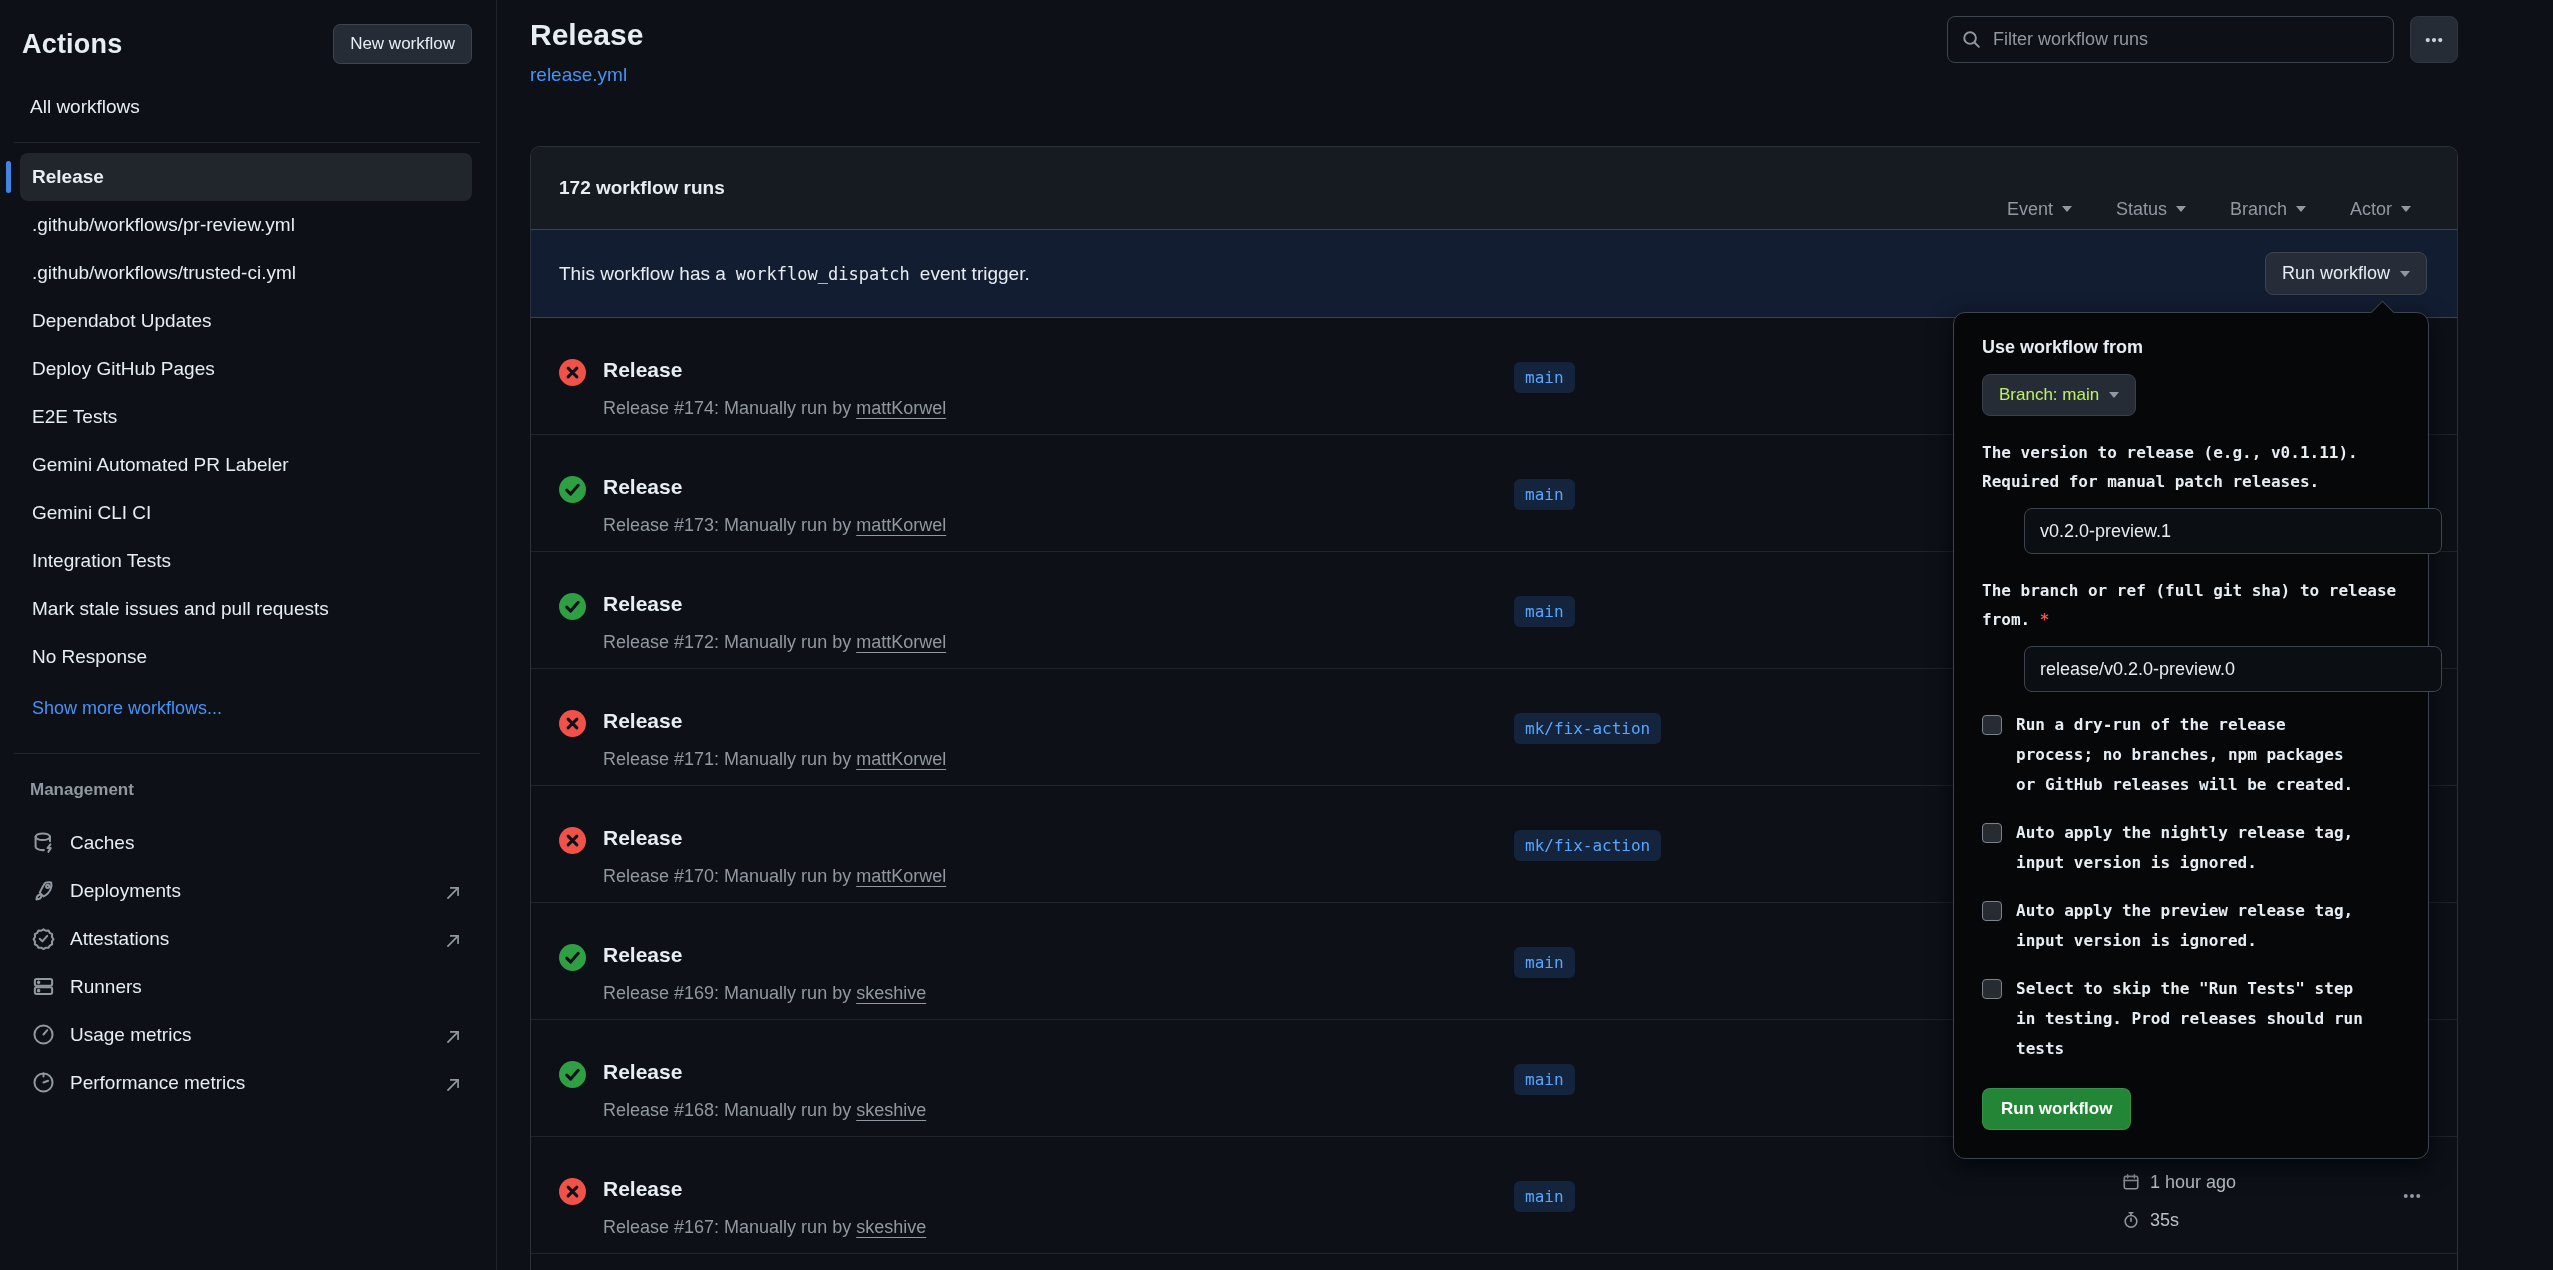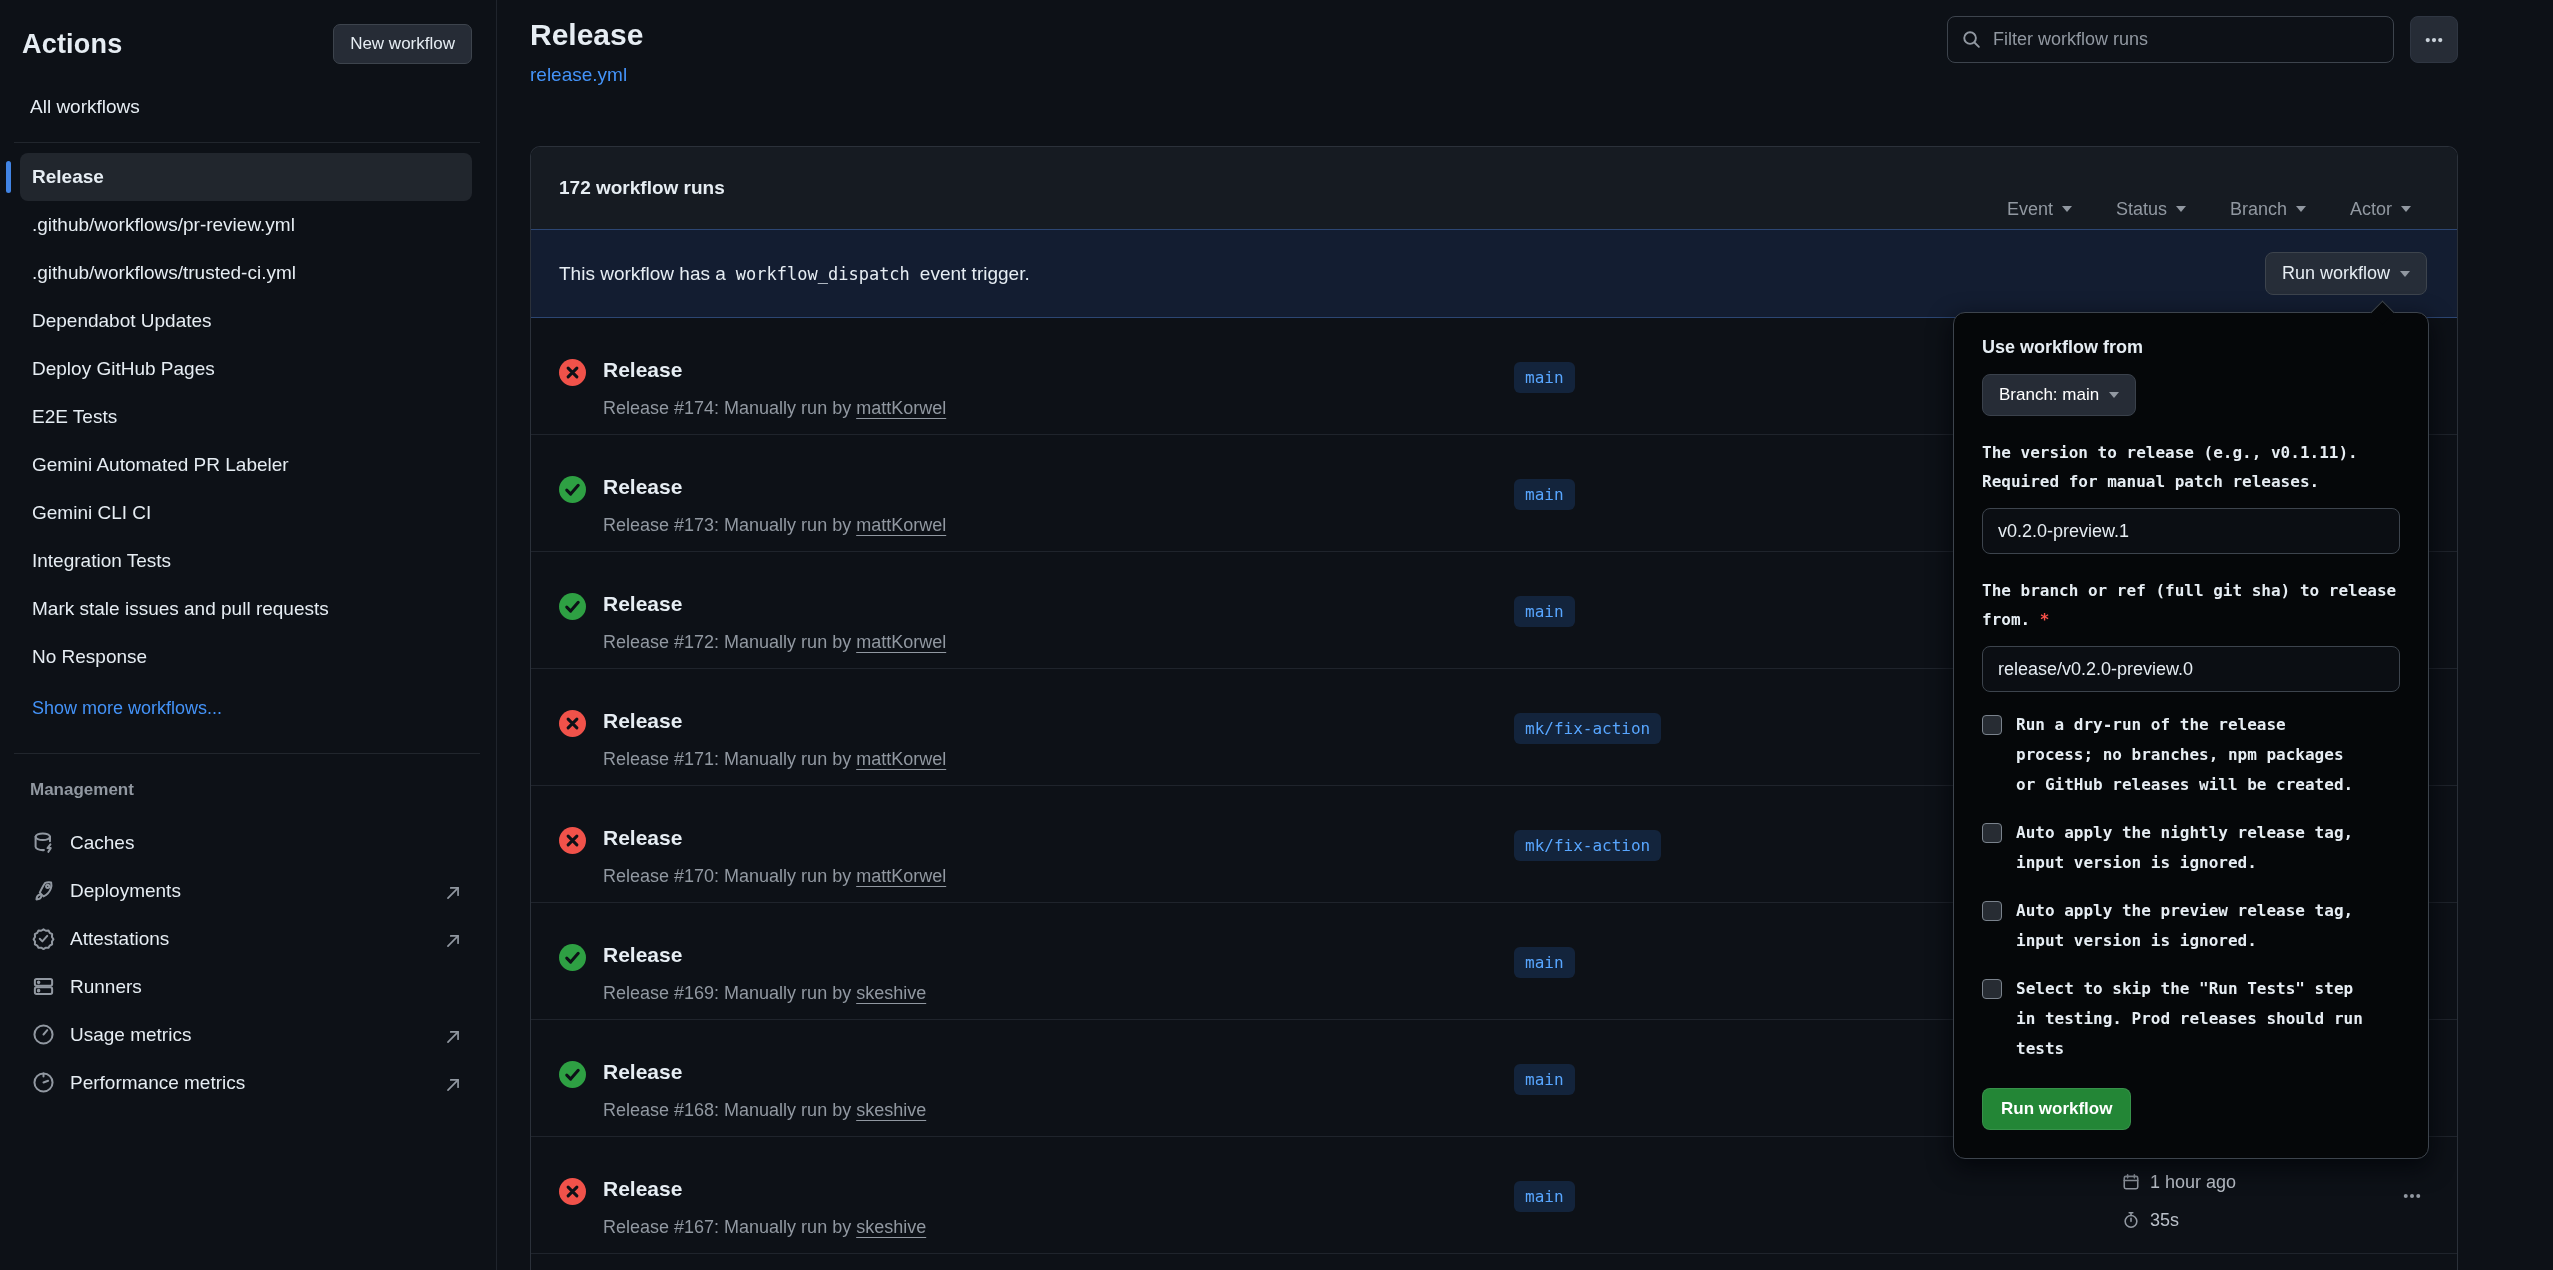--- a/index.html
+++ b/index.html
@@ -84,28 +84,28 @@
 
   
   .popover { position:absolute; left:1953px; top:312px; width:476px; z-index:50; background:#050709;
            border:1px solid #3d444d; border-radius:12px; padding:24px 28px 28px;
            box-shadow:0 8px 24px rgba(1,4,9,.8); }
   .popover::before { content:""; position:absolute; top:-9px; left:420px; width:16px; height:16px;
            background:#050709; border-left:1px solid #3d444d; border-top:1px solid #3d444d;
            transform:rotate(45deg); }
   .pop-title { font-size:18px; font-weight:bold; }
   .branch-btn { margin-top:16px; display:inline-flex; align-items:center; gap:10px; height:42px; padding:0 16px;
-           background:#262c36; border:1px solid #3a414b; border-radius:8px; color:#ffffff; font-size:17px;
+           background:#262c36; border:1px solid #3a414b; border-radius:8px; color:#bef264; font-size:17px;
            font-family:inherit; cursor:pointer; }
   .branch-btn .caret { color:#9198a1; }
   .pop-desc { margin-top:22px; font-family:"DejaVu Sans Mono", monospace; font-weight:bold;
            font-size:16px; line-height:29px; }
   .required-star { color:#f85149; }
   .pop-input { margin-top:12px; width:100%; height:46px; background:#0b0e13; border:1px solid #3d444d;
-           border-radius:8px; color:#e6edf3; font-size:18px; font-family:inherit; padding:0 15px; outline:none; }
+           border-radius:8px; color:#e6edf3; font-size:18px; font-family:inherit; padding:0 15px; outline:none;margin-left:42px; }
   .check-row { margin-top:18px; display:flex; gap:14px; }
   .checkbox { flex:0 0 auto; width:20px; height:20px; margin-top:5px; background:#272c33;
            border:1px solid #7a828c; border-radius:4px; cursor:pointer; }
   .check-label { font-family:"DejaVu Sans Mono", monospace; font-weight:bold; font-size:16px;
            line-height:30px; max-width:353px; }
   .btn-primary { margin-top:24px; height:42px; padding:0 18px; background:#238636;
            border:1px solid rgba(240,246,252,.1); border-radius:8px; color:#ffffff; font-size:17px;
            font-weight:bold; font-family:inherit; cursor:pointer; }
 </style>
 </head>

